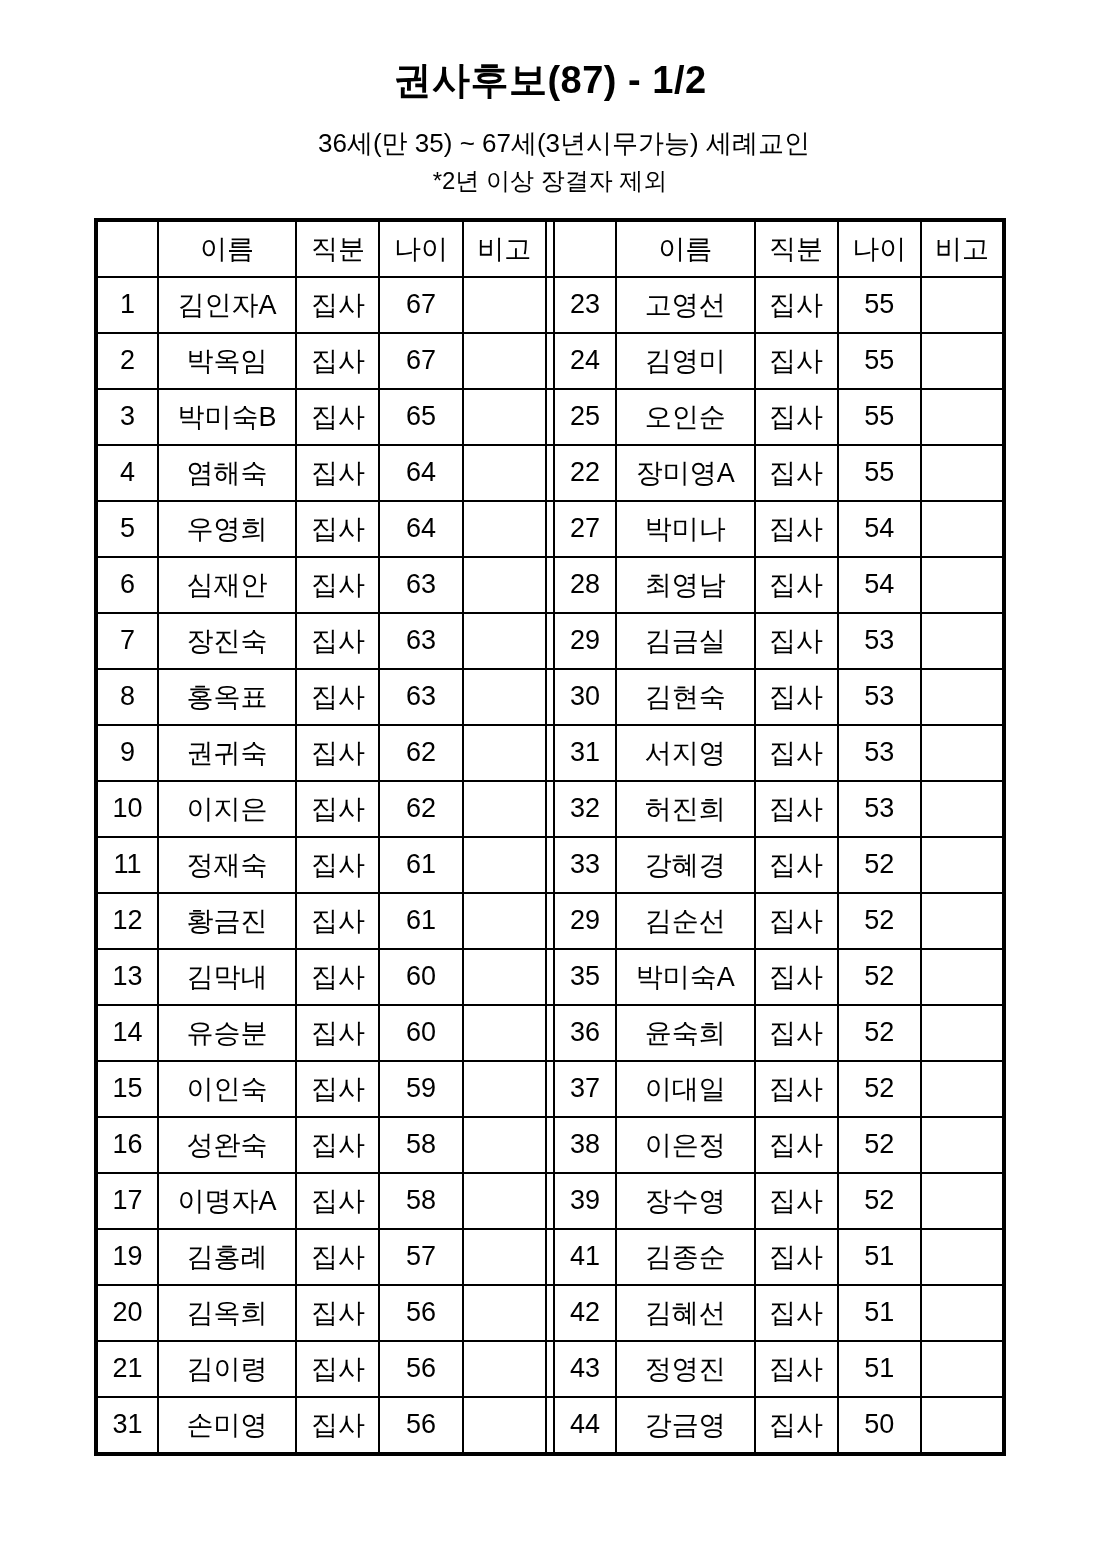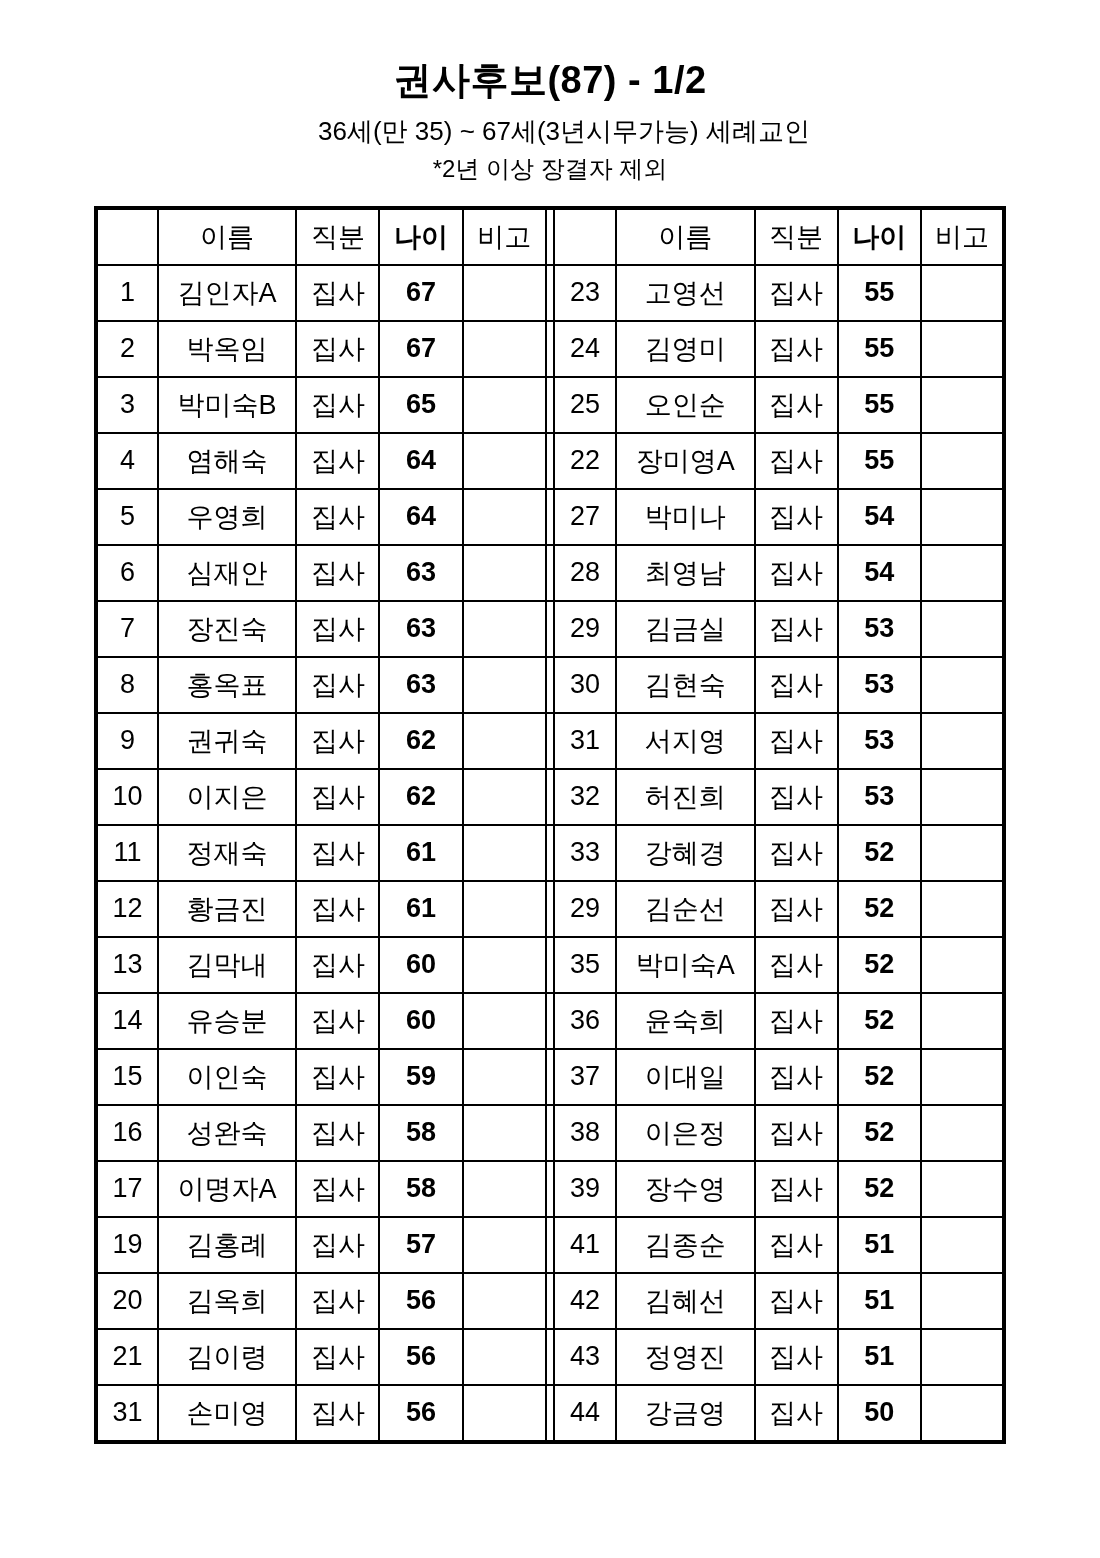--- a/index.html
+++ b/index.html
@@ -27,21 +27,21 @@
     font-weight: bold;
     letter-spacing: 0.5px;
     margin-top: 58px;
     margin-bottom: 0;
     line-height: 1.2;
   }
   .doc-subtitle {
     text-align: center;
     font-size: 26px;
     font-weight: normal;
-    margin-top: 12px;
+    margin-top: 24px;
     line-height: 1.2;
     padding-left: 28px;
   }
   .doc-note {
     text-align: center;
     font-size: 24px;
     font-weight: normal;
     margin-top: 8px;
     margin-bottom: 0;
     line-height: 1.2;
@@ -78,21 +78,21 @@
   td.gap {
     border-top: none;
     border-bottom: none;
     border-left: 2px solid #000;
     border-right: 2px solid #000;
     background: #fff;
   }
   td.idx { font-size: 26px; }
   td.name { font-size: 28px; }
   td.role { font-size: 27px; }
-  td.age  { font-size: 27px; font-weight: bold; }
+  td.age  { font-size: 27px; }
   td.note { font-size: 26px; }
   
   table.roster tr:first-child td { border-top: 3px solid #000; }
   table.roster tr:last-child td { border-bottom: 3px solid #000; }
 </style>
 </head>
 <body>
 
 <div class="page">
 

